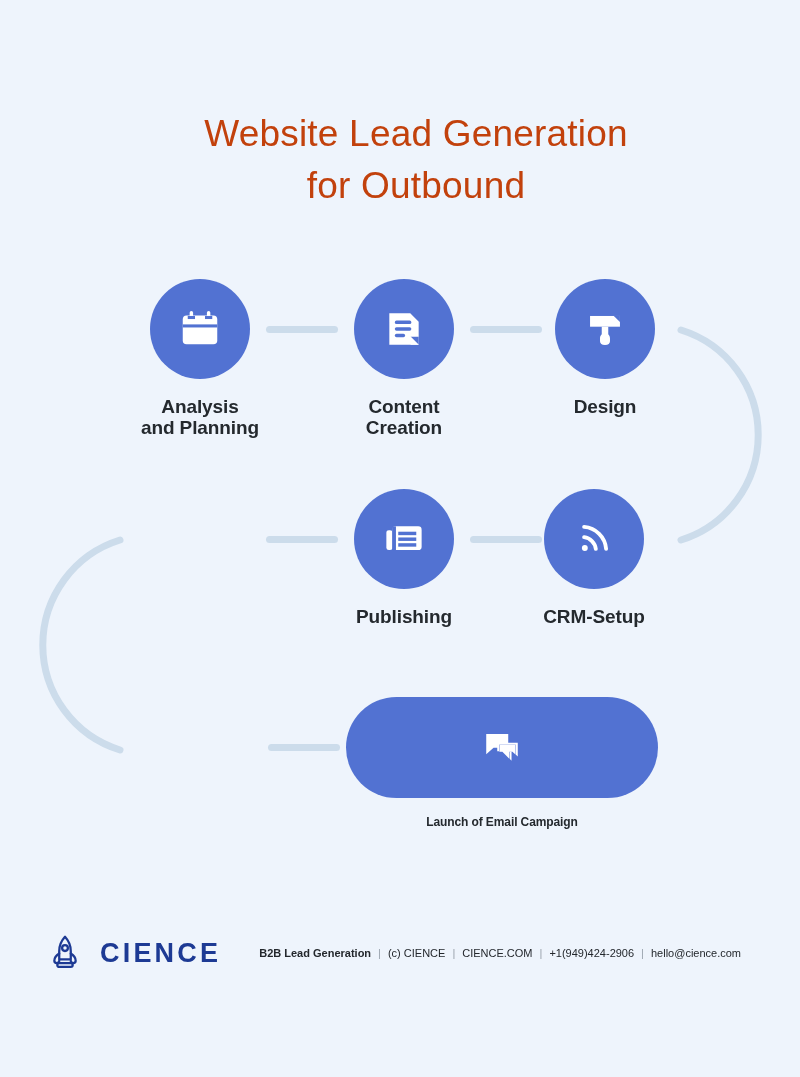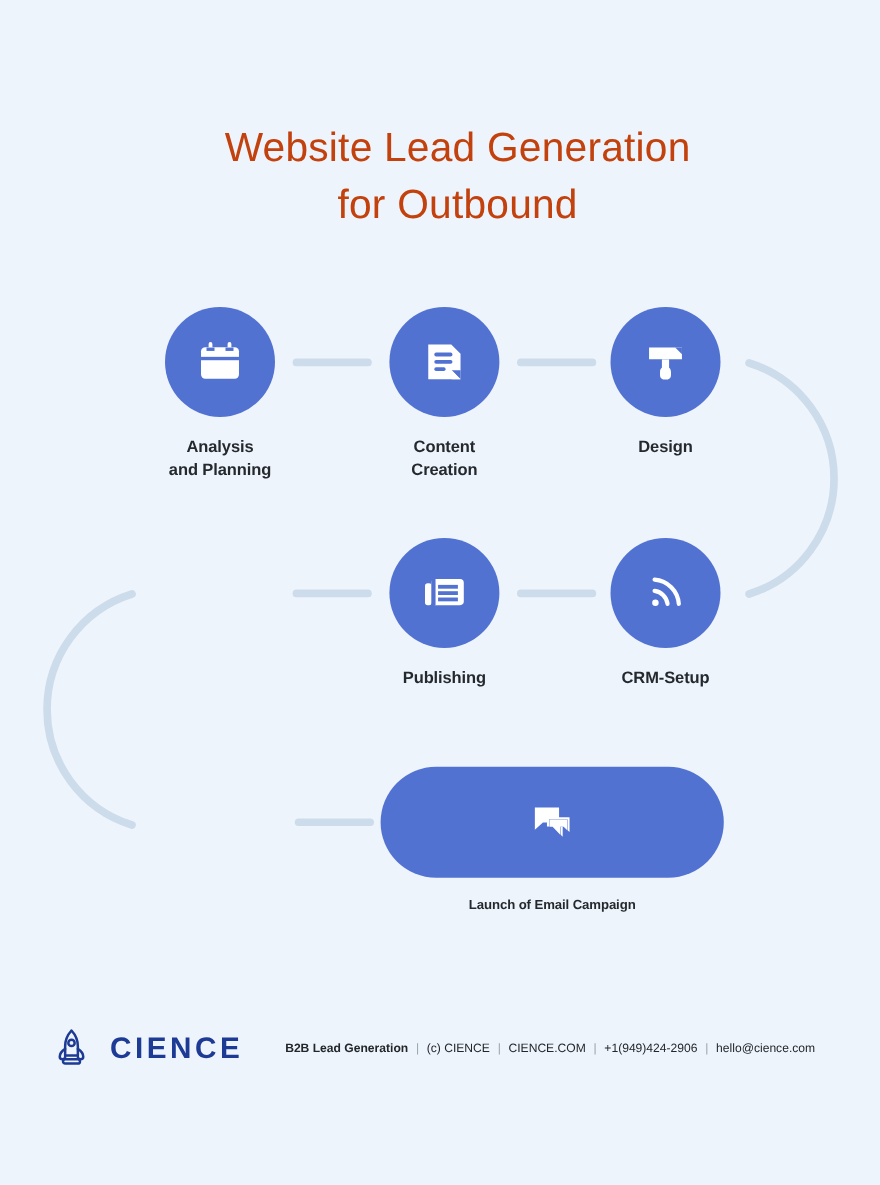--- a/index.html
+++ b/index.html
@@ -74,21 +74,21 @@
     height: 101px;
     border-radius: 51px;
     background: #5272d2;
     display: flex;
     align-items: center;
     justify-content: center;
   }
 
   .node-label {
     margin-top: 17px;
-    font-size: 15px;
+    font-size: 19px;
     font-weight: bold;
     color: #24292e;
     line-height: 21px;
     letter-spacing: -0.1px;
   }
 
   .node-label .l2 {
     display: block;
   }
 
@@ -237,21 +237,21 @@
         <rect x="9" y="11.2" width="9.4" height="1.8" fill="#5272d2"></rect>
         <rect x="9" y="14.2" width="9.4" height="1.8" fill="#5272d2"></rect>
       </svg>
     </div>
     <div class="node-label">
       <span>Publishing</span>
       <span class="l2"></span>
     </div>
   </div>
 
-  <div class="node" style="left:525px; top:489px;">
+  <div class="node" style="left:514px; top:489px;">
     <div class="circle">
       <svg width="44" height="44" viewBox="0 0 24 24">
         <path d="M6.6 5.4A13 13 0 0 1 18.6 17.4" fill="none" stroke="#ffffff" stroke-width="2.1" stroke-linecap="round"></path>
         <path d="M6.6 11A7.4 7.4 0 0 1 13 17.4" fill="none" stroke="#ffffff" stroke-width="2.1" stroke-linecap="round"></path>
         <circle cx="7" cy="16.9" r="1.6" fill="#ffffff"></circle>
       </svg>
     </div>
     <div class="node-label">
       <span>CRM-Setup</span>
       <span class="l2"></span>

